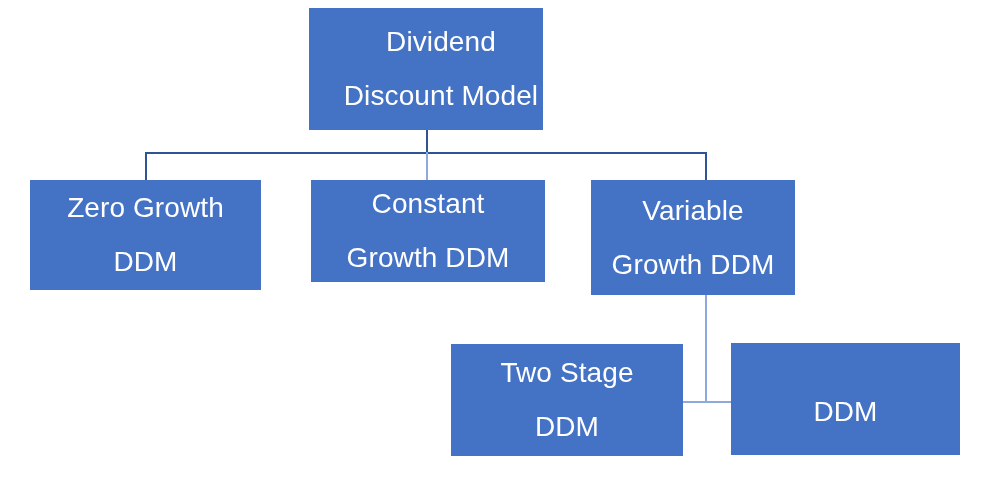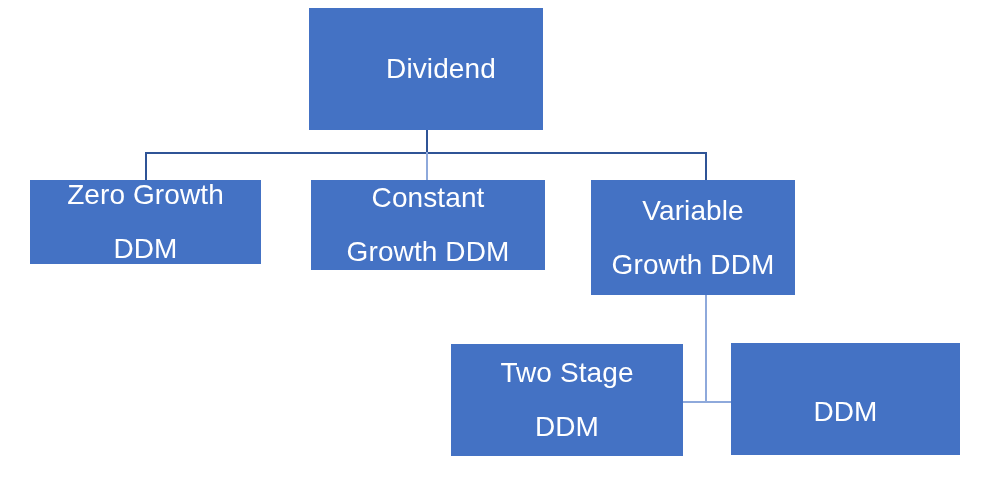--- a/index.html
+++ b/index.html
@@ -63,28 +63,29 @@
   <div class="connector v light" style="left:426px; top:152px; height:29px;"></div>
 
   <div class="connector v" style="left:705px; top:152px; height:28px;"></div>
 
   <div class="connector v light" style="left:705px; top:295px; height:108px;"></div>
   <div class="connector h light" style="left:683px; top:401px; width:23px;"></div>
   <div class="connector h light" style="left:705px; top:401px; width:27px;"></div>
 
   <div class="node" style="left:309px; top:8px; width:234px; height:122px;padding-left:30px;">
     <span class="line1">Dividend</span>
+    <span class="line2">Discount Model</span>
   </div>
 
-  <div class="node" style="left:30px; top:180px; width:231px; height:84px;">
+  <div class="node" style="left:30px; top:180px; width:231px; height:110px;">
     <span class="line1">Zero Growth</span>
     <span class="line2">DDM</span>
   </div>
 
-  <div class="node" style="left:311px; top:180px; width:234px; height:90px;">
+  <div class="node" style="left:311px; top:180px; width:234px; height:102px;">
     <span class="line1">Constant</span>
     <span class="line2">Growth DDM</span>
   </div>
 
   <div class="node" style="left:591px; top:180px; width:204px; height:115px;">
     <span class="line1">Variable</span>
     <span class="line2">Growth DDM</span>
   </div>
 
   <div class="node" style="left:451px; top:344px; width:232px; height:112px;">

